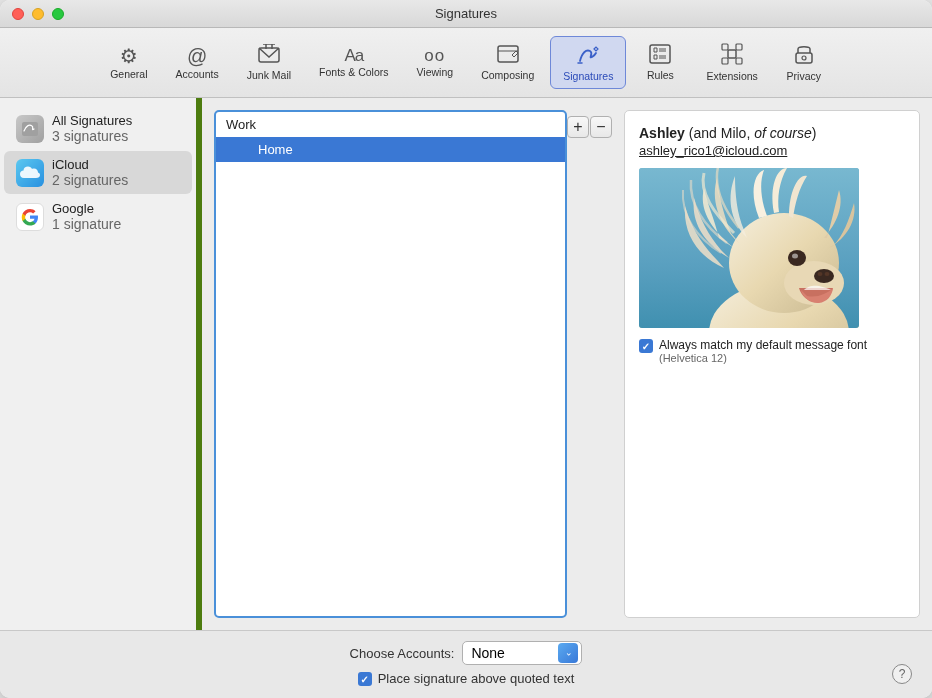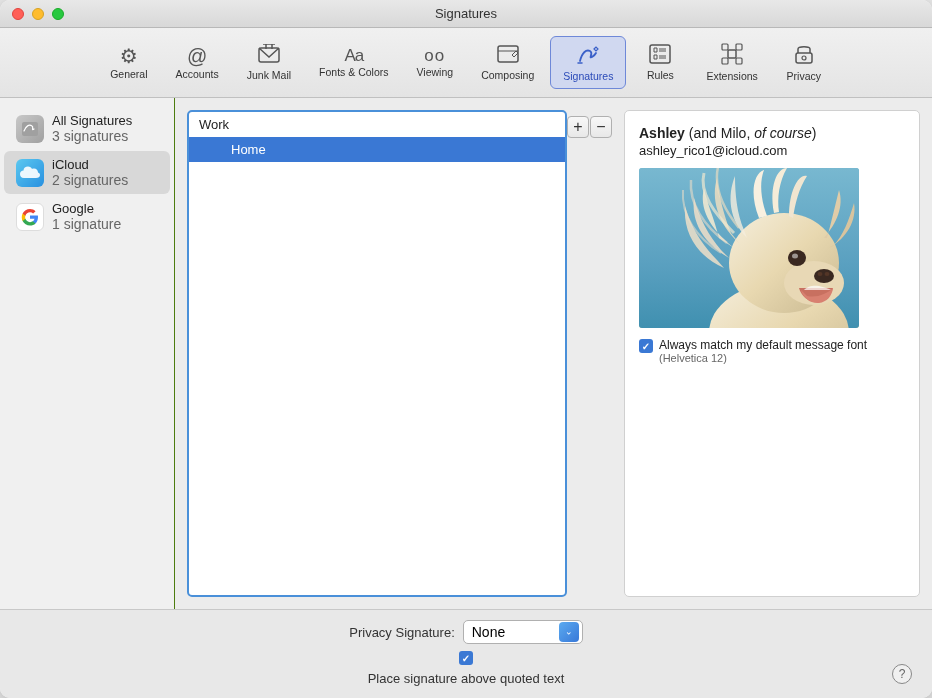--- a/index.html
+++ b/index.html
@@ -99,23 +99,23 @@
     
     .main-content {
       display: flex;
       flex: 1;
       overflow: hidden;
       background: #ececec;
     }
 
     
     .sidebar {
-      width: 175px;
+      width: 202px;
       background: #f0f0f0;
-      border-right: 1px solid #4d7c0f;
+      border-right: 6px solid #4d7c0f;
       padding: 8px 0;
       flex-shrink: 0;
     }
     .sidebar-item {
       display: flex;
       align-items: center;
       padding: 6px 12px;
       cursor: pointer;
       border-radius: 6px;
       margin: 1px 4px;
@@ -222,20 +222,21 @@
     }
     .sig-preview-name {
       font-size: 14px;
       color: #222;
       margin-bottom: 2px;
     }
     .sig-preview-email {
       font-size: 13px;
       color: #222;
       margin-bottom: 10px;
+      text-decoration: underline;
     }
     .sig-preview-image {
       width: 220px;
       height: 160px;
       background: linear-gradient(160deg, #87c8d8 0%, #5ba8c0 30%, #a0c4b8 60%, #c8b890 80%, #e8d8a0 100%);
       border-radius: 3px;
       overflow: hidden;
       position: relative;
     }
 
@@ -328,21 +329,20 @@
       content: '⌃';
       color: white;
       font-size: 9px;
       display: block;
       transform: rotate(180deg) translateY(1px);
     }
     .place-sig-row {
       display: flex;
       align-items: center;
       gap: 6px;
-      flex-direction: column;
     }
     .help-btn {
       position: absolute;
       right: 20px;
       bottom: 14px;
       width: 20px;
       height: 20px;
       border-radius: 50%;
       border: 1.5px solid #888;
       display: flex;
@@ -600,21 +600,21 @@
         <div class="font-match-text-block">
           <span class="font-match-label">Always match my default message font</span>
           <span class="font-match-sub">(Helvetica 12)</span>
         </div>
       </div>
     </div>
   </div>
 
   <div class="bottom-bar" style="position:relative;">
     <div class="choose-sig-row">
-      <span class="choose-sig-label">Privacy Signature:</span>
+      <span class="choose-sig-label">Choose Accounts:</span>
       <div class="select-wrapper">
         <select class="choose-sig-select">
           <option>None</option>
           <option>Work</option>
           <option>Home</option>
         </select>
         <div class="select-chevron"></div>
       </div>
     </div>
     <div class="place-sig-row">

